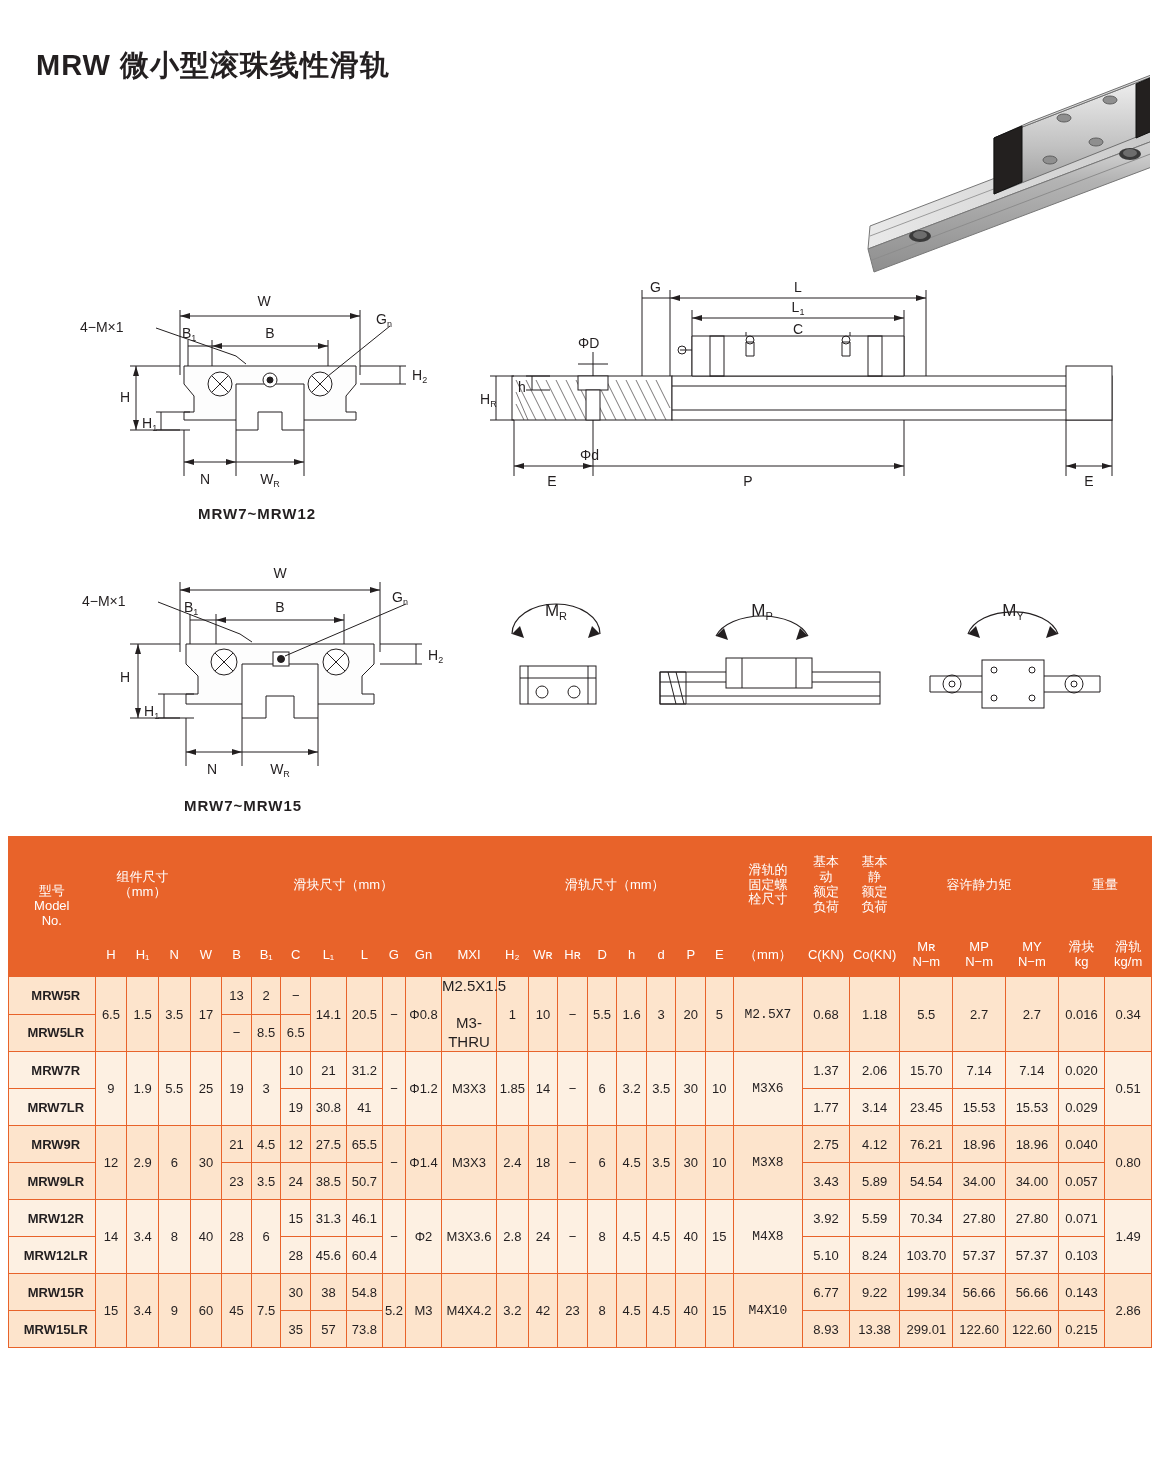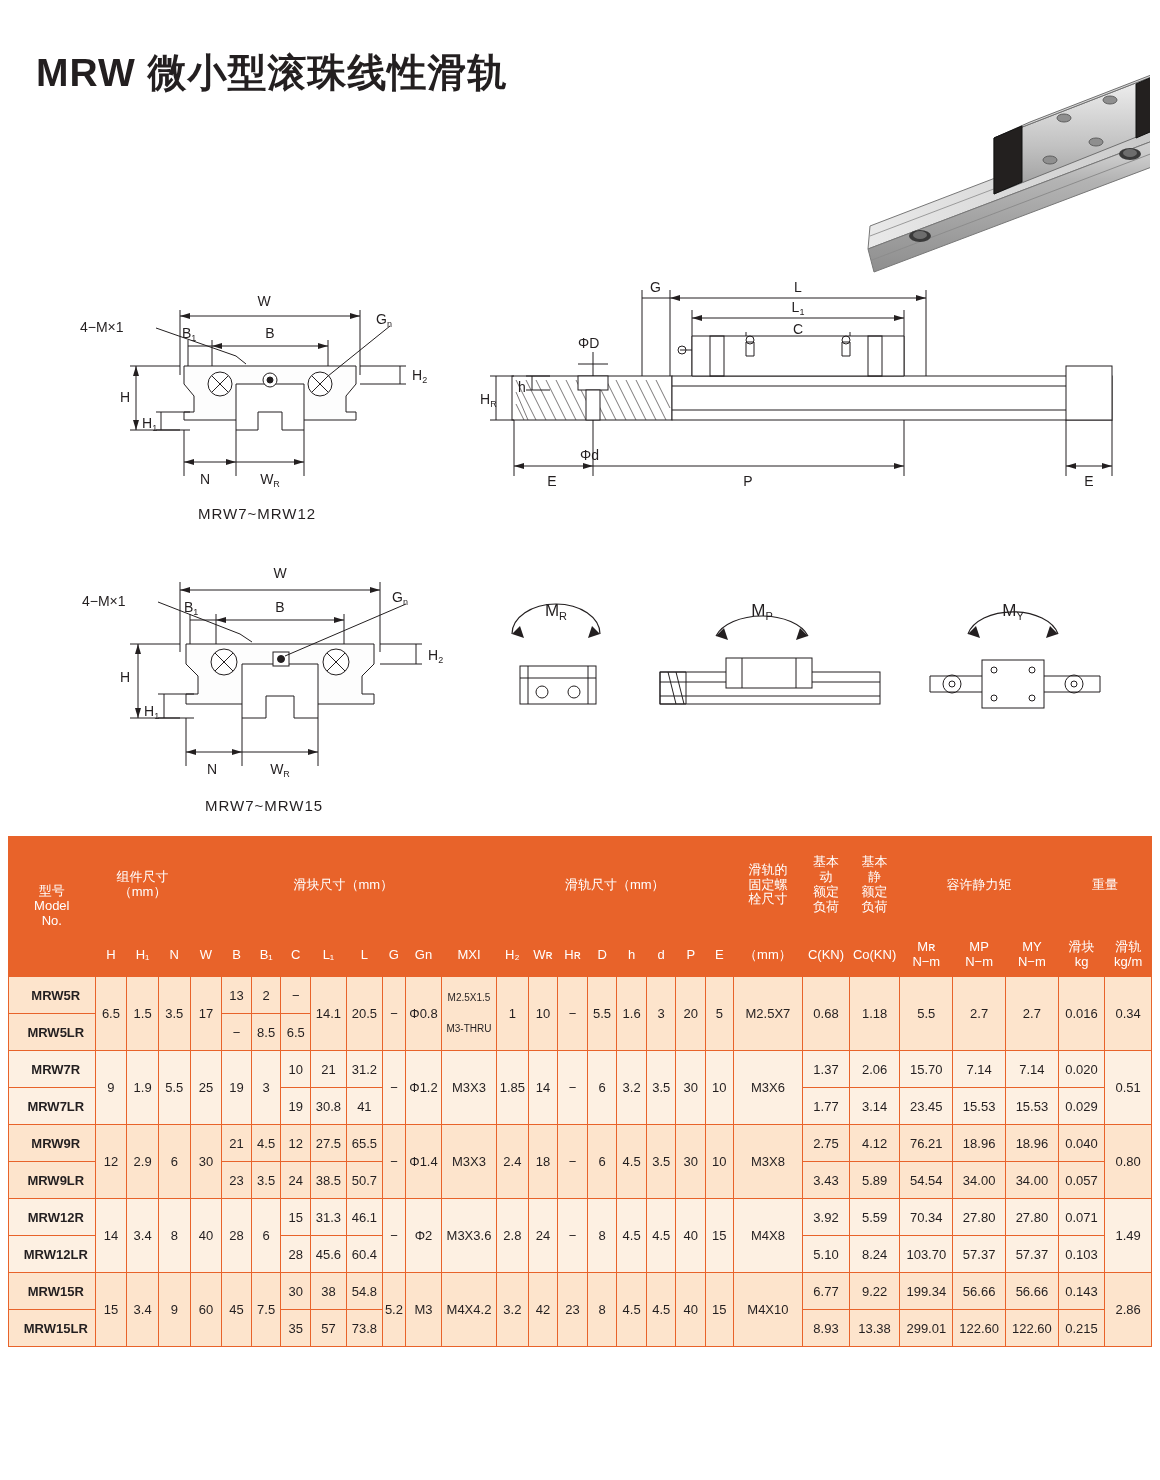--- a/index.html
+++ b/index.html
@@ -3,56 +3,57 @@
 <meta charset="utf-8">
 <style>
   html,body{margin:0;padding:0;}
   body{
     width:1160px;height:1480px;position:relative;background:#ffffff;
     font-family:"Liberation Sans","DejaVu Sans",sans-serif;color:#231f20;
     overflow:hidden;
   }
   
   #page-title{
-    position:absolute;left:36px;top:46px;font-size:39px;font-weight:bold;
+    position:absolute;left:36px;top:46px;font-size:29px;font-weight:bold;
     letter-spacing:1px;color:#231f20;white-space:nowrap;
   }
   
   #photo{position:absolute;left:470px;top:14px;width:680px;height:270px;}
   
   .draw{position:absolute;}
   #dwg-a{left:60px;top:280px;width:400px;height:260px;}
   #dwg-b{left:70px;top:560px;width:400px;height:260px;}
   #dwg-c{left:470px;top:280px;width:660px;height:230px;}
   #dwg-d{left:490px;top:590px;width:640px;height:180px;}
   .capt{
     position:absolute;font-size:15px;color:#231f20;letter-spacing:1px;
     white-space:nowrap;
+    font-weight:bold;
   }
   #cap-a{left:198px;top:505px;}
-  #cap-b{left:205px;top:797px;text-align:right;}
+  #cap-b{left:184px;top:797px;text-align:right;}
   
   #spec-table{
     position:absolute;left:8px;top:836px;width:1144px;
     border-collapse:collapse;table-layout:fixed;
   }
   #spec-table th,#spec-table td{
     border:1px solid #e8632a;text-align:center;vertical-align:middle;
     font-size:13px;color:#231f20;padding:0;
   }
   #spec-table thead th{
     background:#e8632a;color:#ffffff;font-weight:normal;line-height:1.15;
   }
   .hdr-top{height:96px;font-size:14px;}
   .hdr-sub{height:42px;font-size:13px;}
   #spec-table tbody td{background:#fde4cc;height:36px;}
   #spec-table tbody tr.alt td{background:#fdf0e2;}
   .model-cell{font-size:14px;text-align:left;padding-left:8px!important;font-weight:bold;}
-  .tiny{font-size:10px;line-height:1.25;}
-  .nowrap{white-space:nowrap;}
+  .tiny{font-size:15px;line-height:1.25;}
+  .nowrap{white-space:nowrap;font-family:Liberation Mono, monospace;}
 </style>
 </head>
 <body>
 
 <div id="page-title">MRW 微小型滚珠线性滑轨</div>
 
 <svg id="photo" viewBox="0 0 680 270">
   <defs>
     <linearGradient id="railG" x1="0" y1="0" x2="0" y2="1">
       <stop offset="0%" stop-color="#f2f2f2"></stop>

